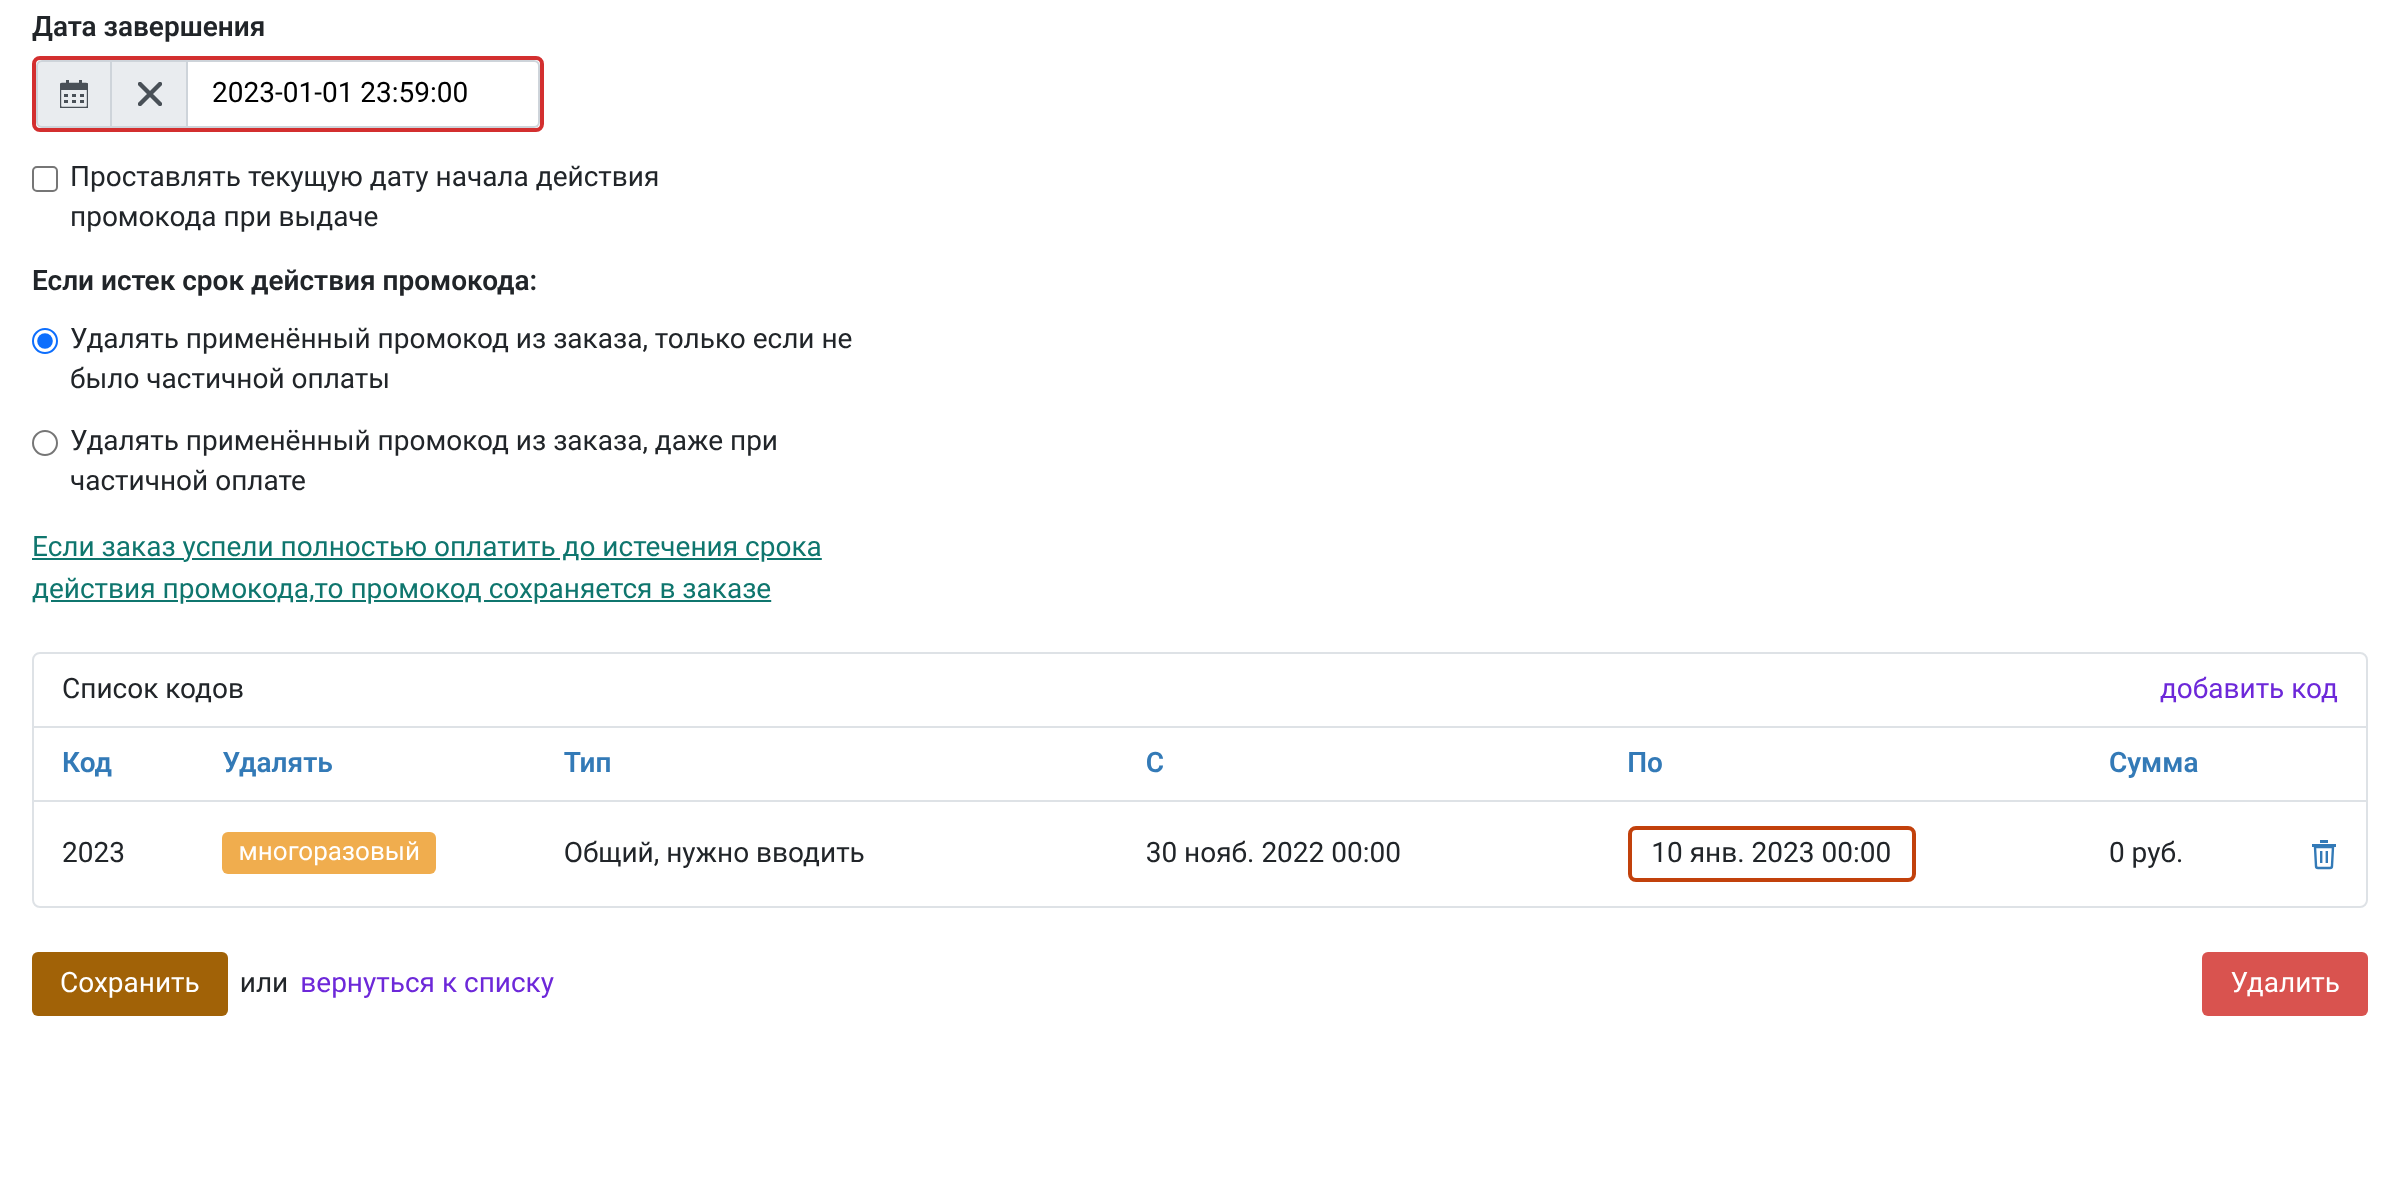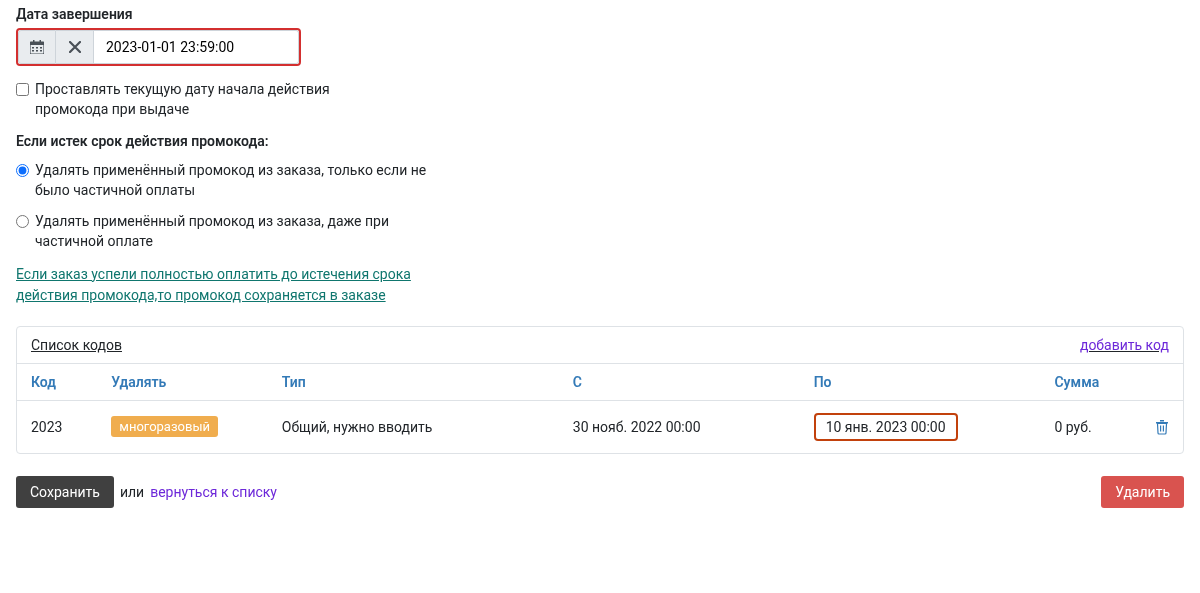--- a/index.html
+++ b/index.html
@@ -30,21 +30,21 @@
       justify-content: center;
       cursor: pointer;
       color: #495057;
     }
     .input-group-btn:first-child { border-left: 1px solid #ced4da; border-radius: 3px 0 0 3px; }
     .input-group input {
       border: 1px solid #ced4da;
       border-left: none;
       padding: 6px 12px;
       height: 34px;
-      width: 205px;
+      width: 176px;
       font-size: 14px;
       font-family: inherit;
       border-radius: 0 3px 3px 0;
     }
     .checkbox-row { display: flex; align-items: flex-start; gap: 6px; margin-bottom: 14px; }
     .checkbox-row input[type="checkbox"] { margin-top: 3px; flex-shrink: 0; }
     .checkbox-row label { max-width: 360px; line-height: 1.4; }
     .section-label { font-weight: 600; margin-bottom: 12px; }
     .radio-row { display: flex; align-items: flex-start; gap: 6px; margin-bottom: 12px; }
     .radio-row input[type="radio"] { margin-top: 3px; flex-shrink: 0; accent-color: #0d6efd; }
@@ -54,21 +54,20 @@
       border: 1px solid #dee2e6;
       border-radius: 4px;
       margin-bottom: 22px;
     }
     .panel-header {
       padding: 10px 14px;
       border-bottom: 1px solid #dee2e6;
       display: flex;
       justify-content: space-between;
       align-items: center;
-      text-decoration: underline;
     }
     .panel-link { color: #6d28d9; text-decoration: none; cursor: pointer; }
     .table { width: 100%; border-collapse: collapse; }
     .table th {
       color: #337ab7;
       font-weight: 600;
       text-align: left;
       padding: 10px 14px;
       border-bottom: 1px solid #dee2e6;
     }
@@ -90,21 +89,21 @@
     .trash-icon { color: #337ab7; cursor: pointer; }
     .footer-row { display: flex; justify-content: space-between; align-items: center; }
     .btn {
       border: none;
       padding: 8px 14px;
       font-size: 14px;
       border-radius: 3px;
       cursor: pointer;
       font-family: inherit;
     }
-    .btn-primary { background: #404040; color: #fff; }
+    .btn-primary { background: #a16207; color: #fff; }
     .btn-danger { background: #d9534f; color: #fff; }
     .footer-left { display: flex; align-items: center; gap: 6px; }
     svg { display: block; }
     .col-code { width: 80px; }
     .col-status { width: 170px; }
     .col-type { width: 290px; }
     .col-from { width: 240px; }
     .col-to { width: 240px; }
     .col-sum { width: 100px; }
     .col-act { width: 40px; text-align: right; }

